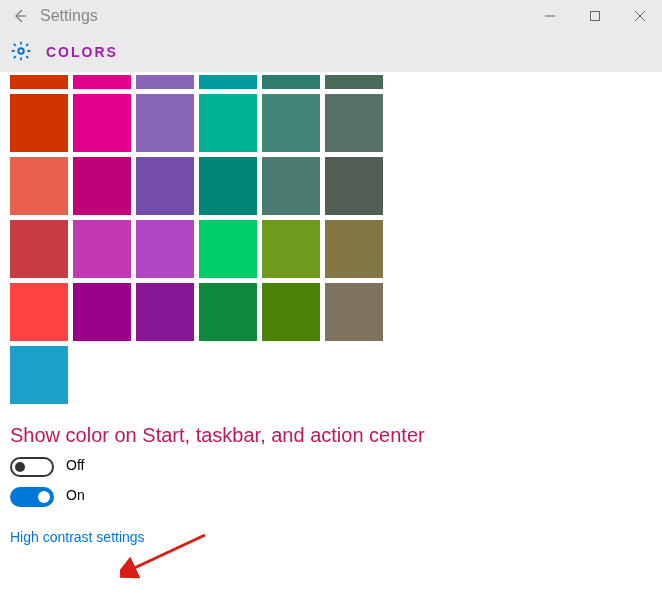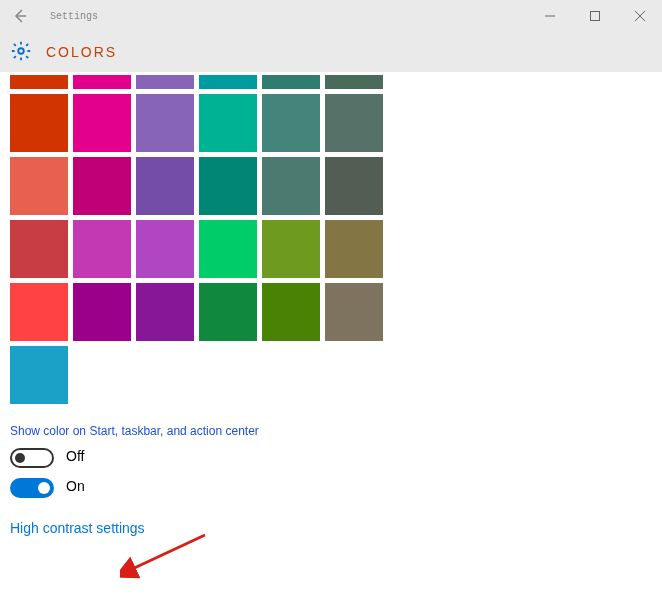--- a/index.html
+++ b/index.html
@@ -24,23 +24,21 @@
     width: 40px;
     height: 32px;
     display: flex;
     align-items: center;
     justify-content: center;
     color: #777;
     font-size: 16px;
   }
   .app-title {
     color: #888;
-    font-size: 10px;
-    margin-left: 10px;
-    font-family: Liberation Mono, monospace;
+    font-size: 16px;
   }
   .win-controls {
     position: absolute;
     right: 0;
     top: 0;
     display: flex;
     height: 32px;
   }
   .win-btn {
     width: 45px;
@@ -53,41 +51,41 @@
   .header {
     height: 40px;
     background: #eaeaea;
     display: flex;
     align-items: center;
     padding-left: 10px;
     gap: 14px;
   }
   .gear { color: #0a6ed1; }
   .page-title {
-    font-weight: 400;
+    font-weight: 700;
     letter-spacing: 2px;
     font-size: 14px;
-    color: #c2410c;
+    color: #a21caf;
   }
   .content {
     padding: 0 10px 10px 10px;
   }
   .color-grid {
     display: flex;
     flex-wrap: wrap;
     gap: 5px;
     width: 400px;
     margin-top: 3px;
   }
   .swatch-row1 { width: 58px; height: 14px; }
   .swatch { width: 58px; height: 58px; }
   .setting-label {
     margin-top: 20px;
-    font-size: 12px;
-    color: #1d4ed8;
+    font-size: 20px;
+    color: #be185d;
   }
   .toggle-row {
     display: flex;
     align-items: flex-start;
     gap: 12px;
     margin-top: 10px;
   }
   .toggle {
     width: 44px;
     height: 20px;

